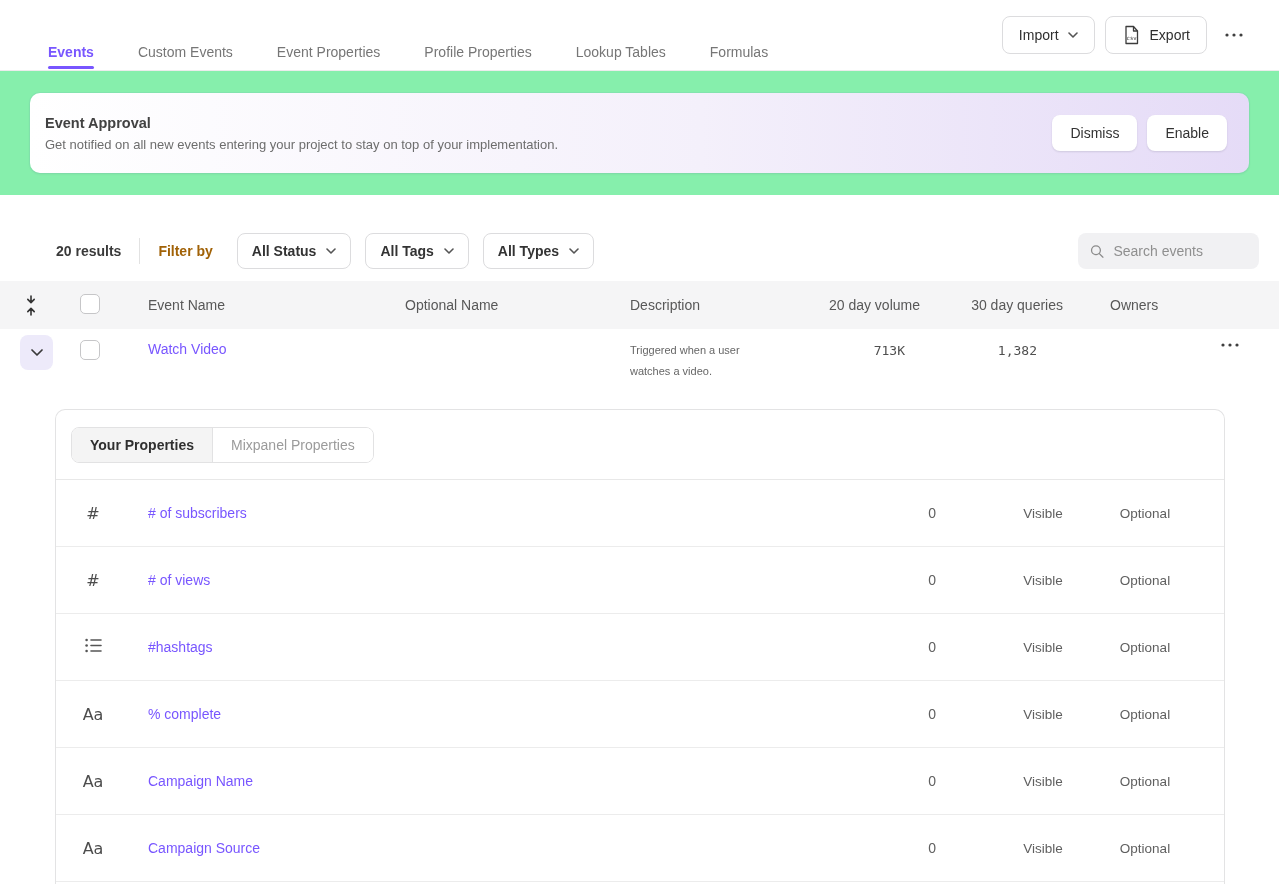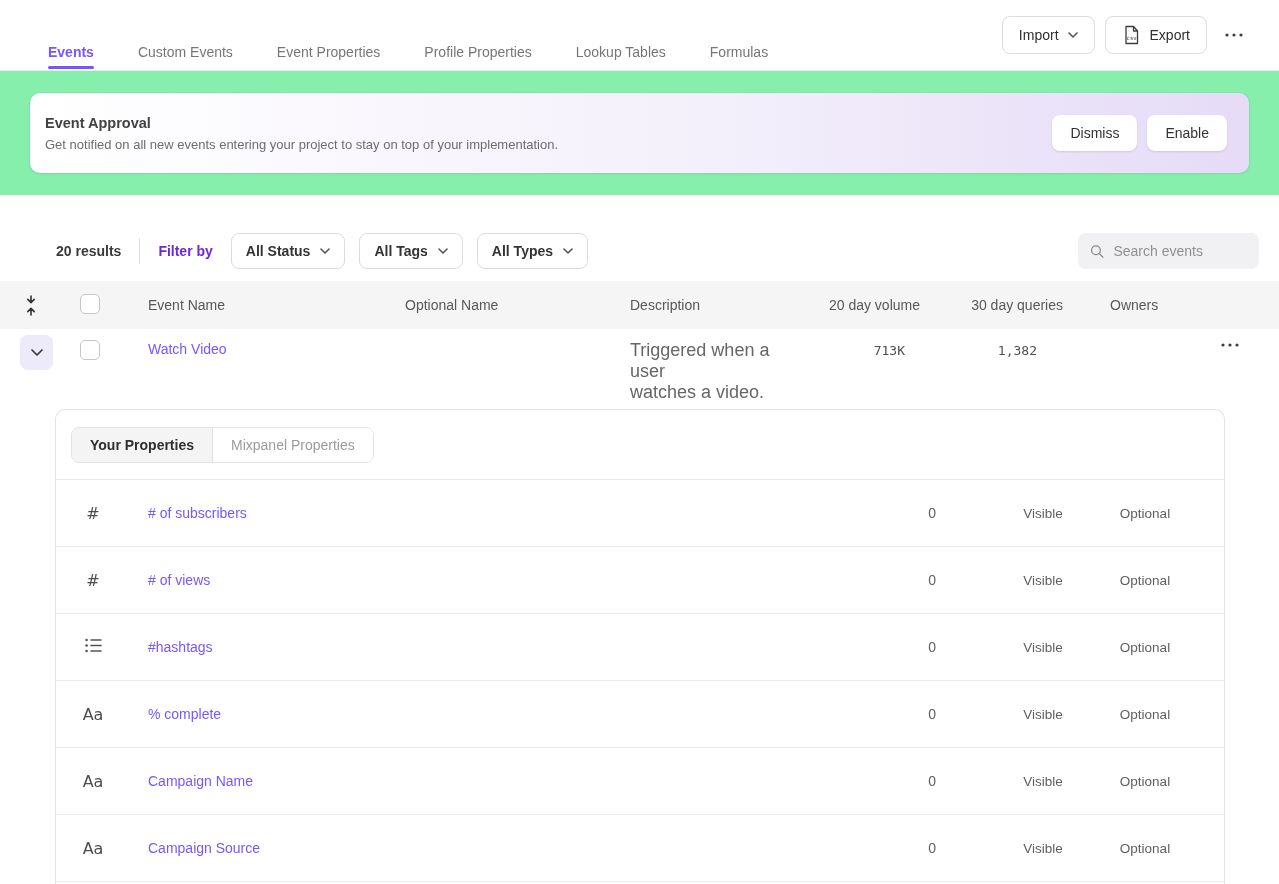--- a/index.html
+++ b/index.html
@@ -33,21 +33,21 @@
   .banner-desc { font-size:13px; color:#6d6d6d; }
   .banner-actions { margin-left:auto; display:flex; gap:10px; }
   .banner-btn { height:36px; padding:0 18px; background:#fff; border-radius:8px;
     font-size:14px; font-weight:500; color:#333;
     box-shadow:0 1px 2px rgba(16,24,40,0.12); }
 
   
   .filter-row { display:flex; align-items:center; height:36px; margin:38px 20px 12px 56px; }
   .results { font-size:14px; font-weight:600; color:#3a3a3a; }
   .vdiv { width:1px; height:26px; background:#e2e2e2; margin:0 18px; }
-  .filter-by { font-size:14px; font-weight:600; color:#6d28d9; margin-right:18px; }
+  .filter-by { font-size:14px; font-weight:600; color:#a16207; margin-right:24px; }
   .dd { display:inline-flex; align-items:center; gap:10px; height:36px; padding:0 14px;
     border:1px solid #dcdcde; border-radius:8px; background:#fff; font-size:14px;
     font-weight:600; color:#333; margin-right:14px;text-align:center; }
   .search { margin-left:auto; width:181px; height:36px; background:#f1f1f3;
     border-radius:8px; display:flex; align-items:center; padding:0 12px; gap:9px; }
   .search input { border:none; outline:none; background:transparent; font-size:14px;
     color:#3a3a3a; width:100%; font-family:inherit; }
   .search input::placeholder { color:#8f8f8f; }
 
   
@@ -68,21 +68,21 @@
   .checkbox { display:inline-block; width:20px; height:20px; background:#fff;
     border:1.5px solid #c6c6c8; border-radius:5px; cursor:pointer; }
   .collapse-btn { display:flex; padding:0; }
 
   .event-row { align-items:start; height:80px; }
   .event-row .c-expand { padding-left:20px; }
   .expand-btn { width:33px; height:35px; margin-top:6px; border-radius:8px;
     background:#edeafa; display:flex; align-items:center; justify-content:center; }
   .event-row .checkbox { margin-top:11px; }
   .event-link { display:inline-block; margin-top:12px; font-size:14px; color:#7856ff; }
-  .event-desc { margin-top:11px; font-size:18px; color:#666; line-height:21px; }
+  .event-desc { margin-top:11px; font-size:11px; color:#666; line-height:21px; }
   .mono { font-family:"DejaVu Sans Mono", monospace; font-size:13px; color:#4f4f4f;
     margin-top:14px; }
   .event-row .c-vol { padding-right:15px; }
   .event-row .c-q { padding-right:26px; }
   .row-more { margin-top:10px; padding:4px 6px; }
 
   
   .panel { margin:0 54px 12px 55px; height:475px; background:#fff;
     border:1px solid #e3e3e4; border-bottom:none; border-radius:10px 10px 0 0;
     overflow:hidden; }

